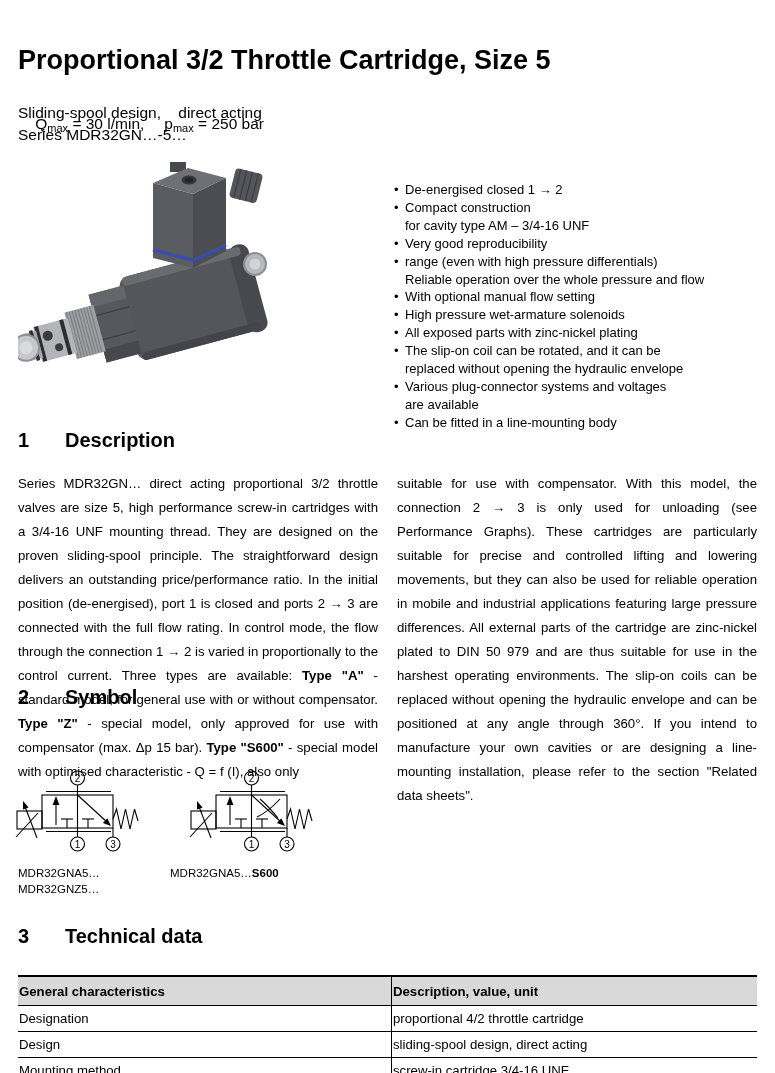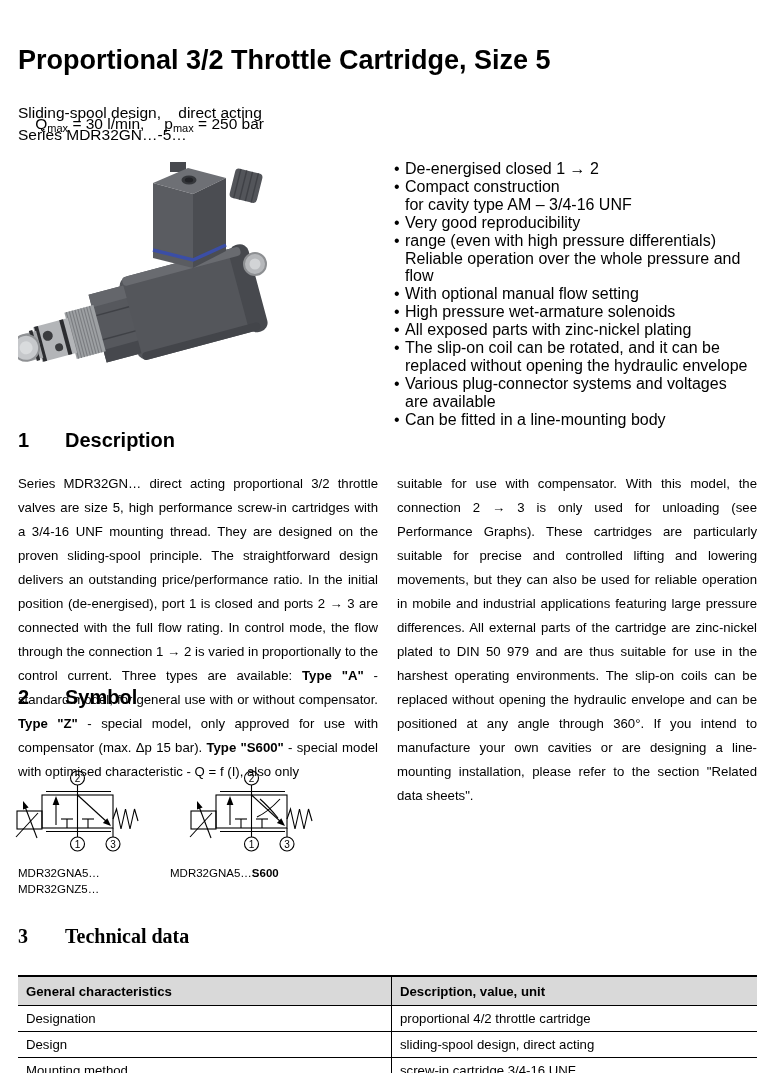--- a/index.html
+++ b/index.html
@@ -12,51 +12,51 @@
   .specs{top:56px;}
   .design{top:63px;}
   .series{top:85px;}
   .specs sub{font-size:11px;position:relative;top:3px;vertical-align:baseline;}
   .spec-gap{display:inline-block;width:20px;}
 
   
   .product{position:absolute;left:18px;top:120px;width:290px;height:215px;}
 
   
-  .features{position:absolute;left:393px;top:119px;width:376px;margin:0;padding:0;list-style:none;
-            font-size:16px;line-height:17.9px;}
+  .features{position:absolute;left:393px;top:140px;width:376px;margin:0;padding:0;list-style:none;
+            font-size:13px;line-height:17.9px;}
   .features li{position:relative;padding-left:12px;}
   .features li::before{content:"\2022";position:absolute;left:1px;top:0;}
   .fl{display:block;}
 
   
   .sec{position:absolute;left:18px;font-size:20px;font-weight:bold;margin:0;}
   .sec .num{display:inline-block;width:47px;}
-  .sec1{top:388px;} .sec2{top:645px;} .sec3{top:884px;font-family:Liberation Serif, serif;}
+  .sec1{top:388px;} .sec2{top:645px;} .sec3{top:884px;}
 
   
   .desc{position:absolute;left:18px;top:431px;width:739px;display:flex;gap:19px;
         font-size:13.2px;line-height:24px;text-align:justify;}
   .desc .col{width:360px;}
   .desc b{font-weight:bold;}
 
   
   .sym{position:absolute;top:722px;width:150px;height:92px;}
   .symL{left:14px;} .symR{left:188px;}
   .sym-label{position:absolute;top:824px;font-size:11.5px;line-height:16px;}
   .lblL{left:18px;} .lblR{left:170px;}
   .sym-label b{font-weight:bold;}
 
   
   .ttable{position:absolute;left:18px;top:934px;width:739px;font-size:13.2px;}
   .trow{display:grid;grid-template-columns:374px 1fr;align-items:stretch;}
   .thead{height:28px;background:#d9d9d9;border-top:2px solid #000;border-bottom:1px solid #000;font-weight:bold;}
   .tbody{height:25px;border-bottom:1px solid #000;}
   .tlast{border-bottom:2px solid #000;}
-  .cell{display:flex;align-items:center;padding-left:8px;white-space:pre-wrap;}
+  .cell{display:flex;align-items:center;padding-left:1px;white-space:pre-wrap;}
   .c1{border-right:1px solid #000;}
 
   svg text{font-family:"Liberation Sans",sans-serif;}
 </style>
 </head>
 <body>
 
 <div class="page">
 
   <h1 class="title">Proportional 3/2 Throttle Cartridge, Size 5</h1>

